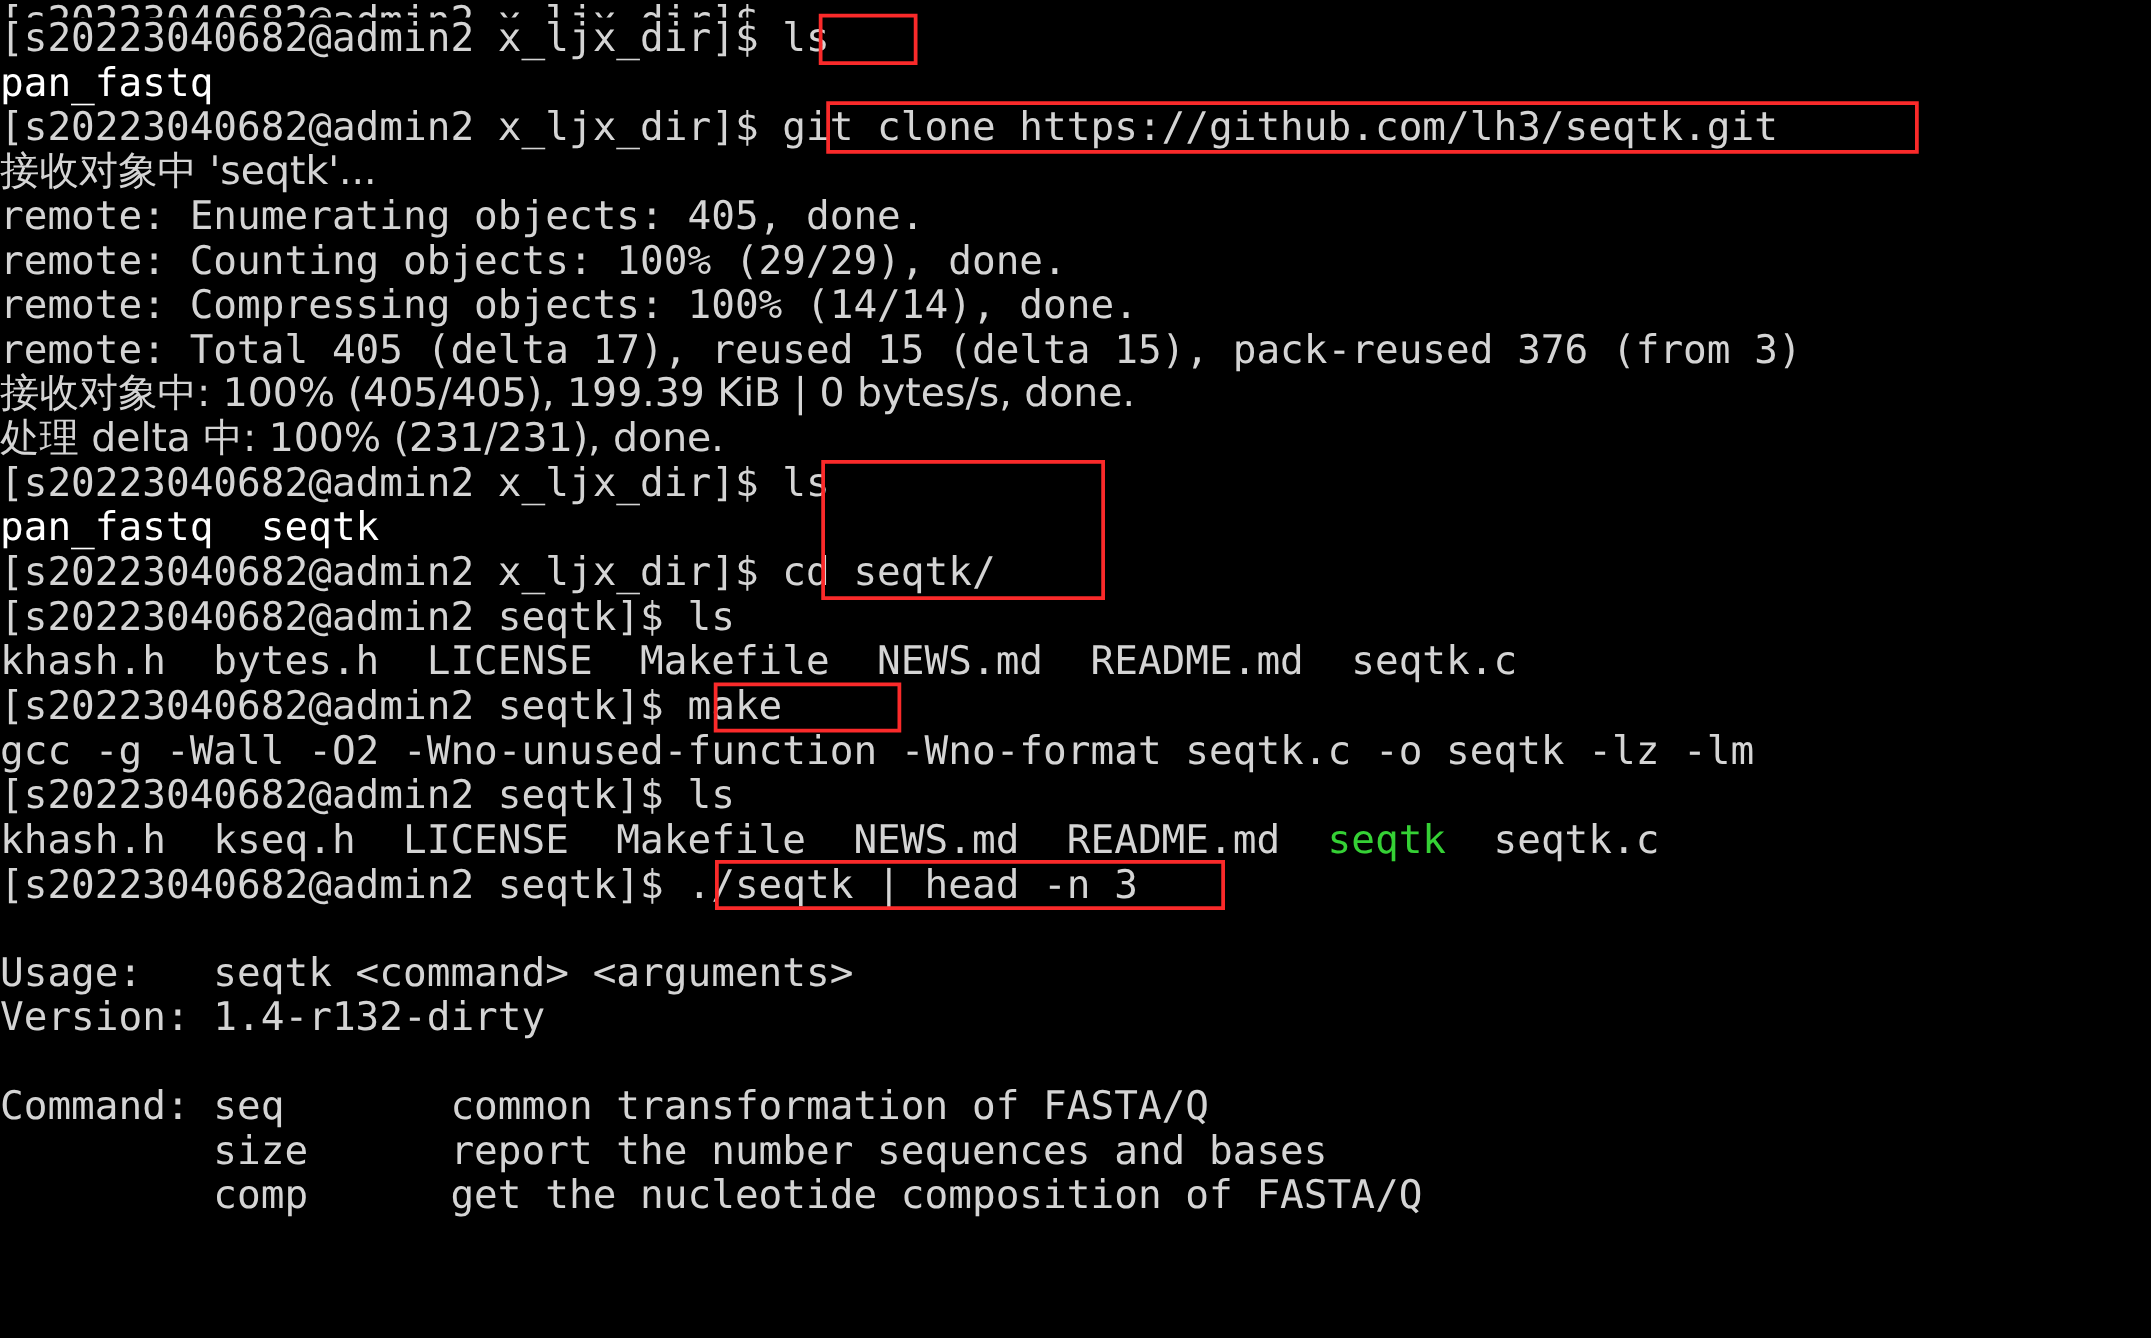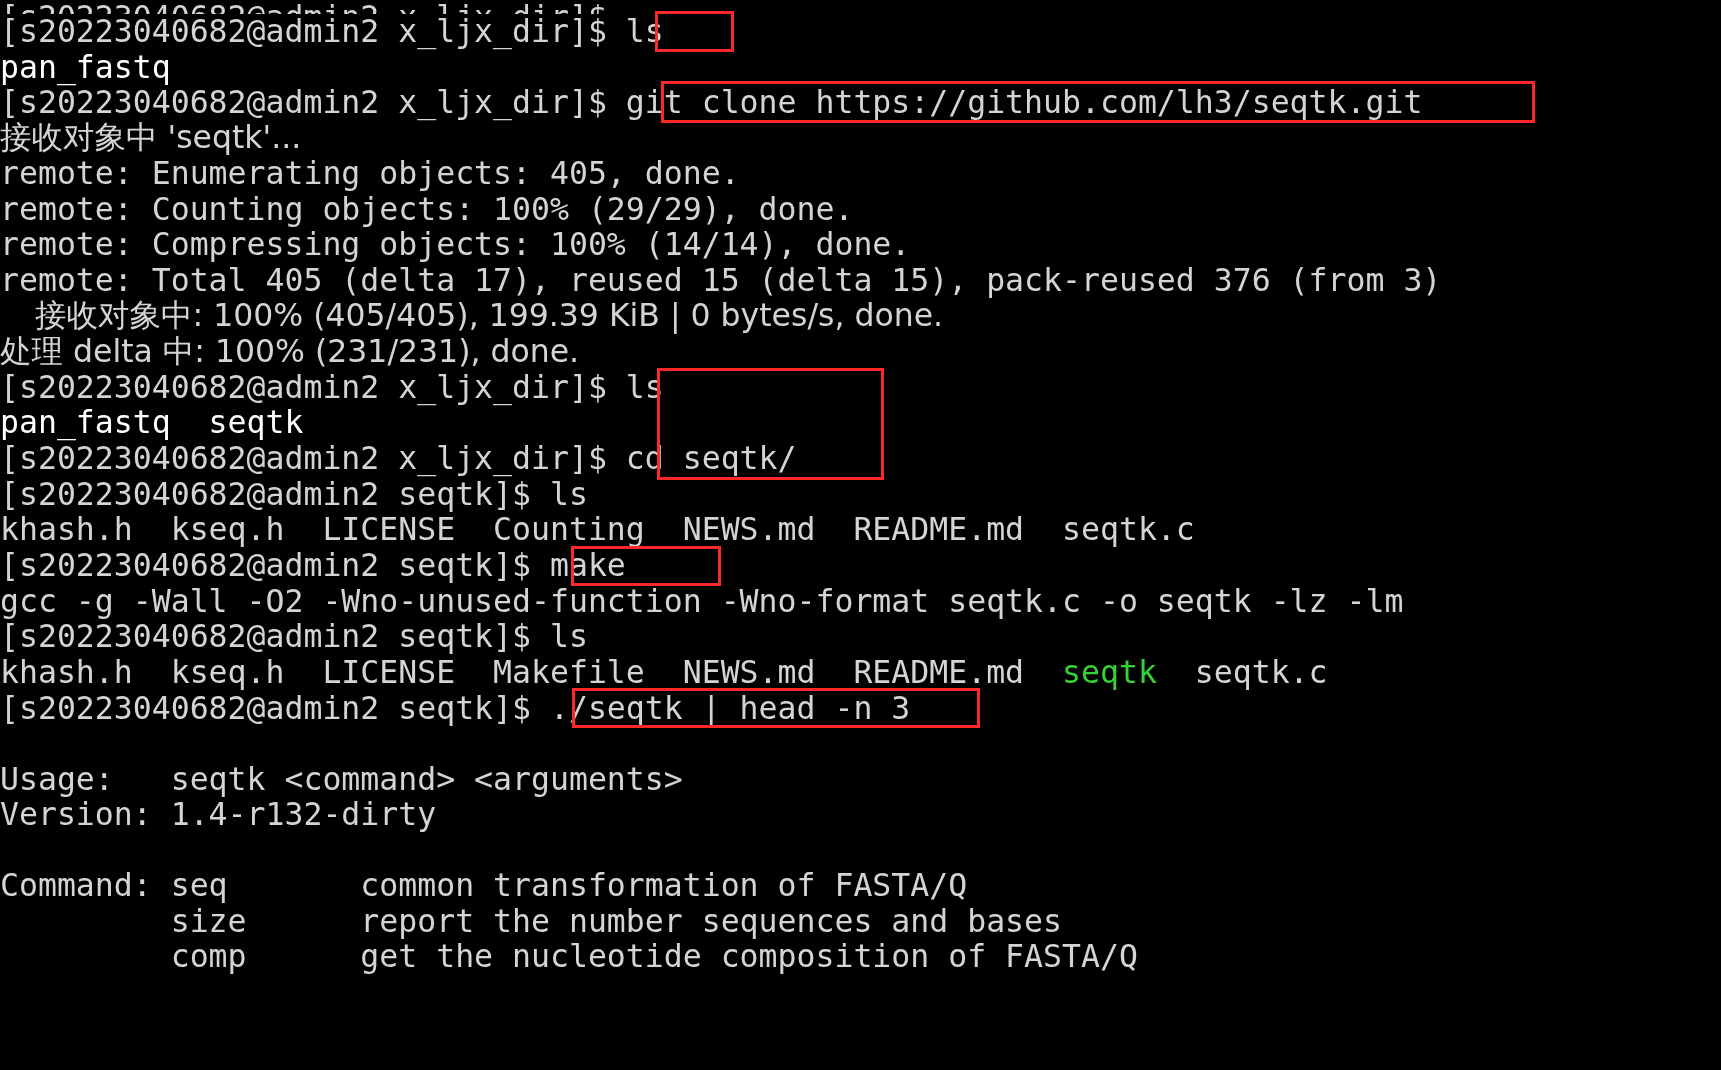--- a/index.html
+++ b/index.html
@@ -57,27 +57,27 @@
   <div id="lines-container">
       <div class="line" style="top: 0px; overflow: hidden; height: 14px;"><span class="seg c-white">[s20223040682@admin2 x_ljx_dir]$</span></div>
       <div class="line" style="top: 14px;"><span class="seg c-white">[s20223040682@admin2 x_ljx_dir]$ ls</span></div>
       <div class="line" style="top: 50px;"><span class="seg c-blue">pan_fastq</span></div>
       <div class="line" style="top: 85px;"><span class="seg c-white">[s20223040682@admin2 x_ljx_dir]$ git clone https://github.com/lh3/seqtk.git</span></div>
       <div class="line" style="top: 120px;"><span class="seg c-cn">接收对象中 'seqtk'...</span></div>
       <div class="line" style="top: 156px;"><span class="seg c-white">remote: Enumerating objects: 405, done.</span></div>
       <div class="line" style="top: 192px;"><span class="seg c-white">remote: Counting objects: 100% (29/29), done.</span></div>
       <div class="line" style="top: 227px;"><span class="seg c-white">remote: Compressing objects: 100% (14/14), done.</span></div>
       <div class="line" style="top: 263px; text-align: center;"><span class="seg c-white">remote: Total 405 (delta 17), reused 15 (delta 15), pack-reused 376 (from 3)</span></div>
-      <div class="line" style="top: 298px; padding-left: 35px;"><span class="seg c-cn">接收对象中: 100% (405/405), 199.39 KiB | 0 bytes/s, done.</span></div>
+      <div class="line" style="top: 298px;"><span class="seg c-cn">接收对象中: 100% (405/405), 199.39 KiB | 0 bytes/s, done.</span></div>
       <div class="line" style="top: 334px;"><span class="seg c-cn">处理 delta 中: 100% (231/231), done.</span></div>
       <div class="line" style="top: 370px;"><span class="seg c-white">[s20223040682@admin2 x_ljx_dir]$ ls</span></div>
       <div class="line" style="top: 405px;"><span class="seg c-blue">pan_fastq  seqtk</span></div>
       <div class="line" style="top: 441px;"><span class="seg c-white">[s20223040682@admin2 x_ljx_dir]$ cd seqtk/</span></div>
       <div class="line" style="top: 477px;"><span class="seg c-white">[s20223040682@admin2 seqtk]$ ls</span></div>
-      <div class="line" style="top: 512px;"><span class="seg c-white">khash.h  kseq.h  LICENSE  Counting  NEWS.md  README.md  seqtk.c</span></div>
+      <div class="line" style="top: 512px;"><span class="seg c-white">khash.h  bytes.h  LICENSE  Makefile  NEWS.md  README.md  seqtk.c</span></div>
       <div class="line" style="top: 548px;"><span class="seg c-white">[s20223040682@admin2 seqtk]$ make</span></div>
       <div class="line" style="top: 584px;"><span class="seg c-white">gcc -g -Wall -O2 -Wno-unused-function -Wno-format seqtk.c -o seqtk -lz -lm</span></div>
       <div class="line" style="top: 619px;"><span class="seg c-white">[s20223040682@admin2 seqtk]$ ls</span></div>
       <div class="line" style="top: 655px;"><span class="seg c-white">khash.h  kseq.h  LICENSE  Makefile  NEWS.md  README.md  </span><span class="seg c-green">seqtk</span><span class="seg c-white">  seqtk.c</span></div>
       <div class="line" style="top: 691px;"><span class="seg c-white">[s20223040682@admin2 seqtk]$ ./seqtk | head -n 3</span></div>
       <div class="line" style="top: 726px;"><span class="seg c-white"></span></div>
       <div class="line" style="top: 762px;"><span class="seg c-white">Usage:   seqtk &lt;command&gt; &lt;arguments&gt;</span></div>
       <div class="line" style="top: 797px;"><span class="seg c-white">Version: 1.4-r132-dirty</span></div>
       <div class="line" style="top: 833px;"><span class="seg c-white"></span></div>
       <div class="line" style="top: 868px;"><span class="seg c-white">Command: seq       common transformation of FASTA/Q</span></div>

